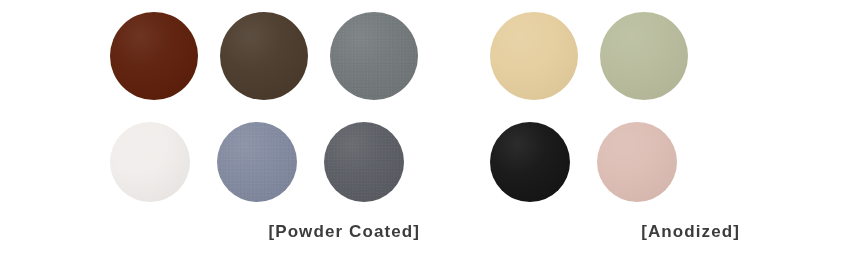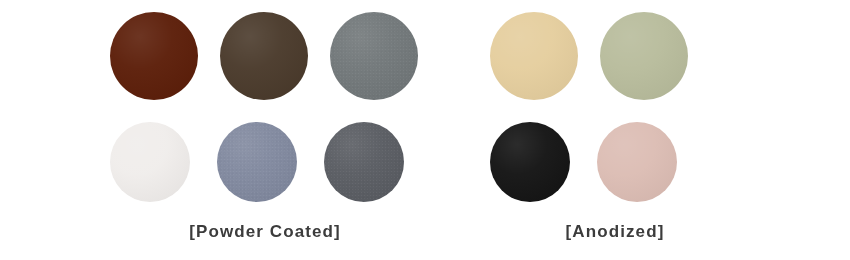--- a/index.html
+++ b/index.html
@@ -98,21 +98,21 @@
   .sw-md { width: 80px; height: 80px; }
 
   .gap-lg { margin-right: 22px; }
   .gap-md { margin-right: 27px; }
 
   .group-label {
     position: absolute;
     left: 0;
     right: 6px;
     top: 222px;
-    text-align: center;
+    text-align: right;
     font-family: "Liberation Sans", sans-serif;
     font-size: 17px;
     font-weight: bold;
     letter-spacing: 1.1px;
     color: #3c3c3c;
     white-space: nowrap;
   }
 
   .label-powder-coated { left: 0; width: 310px; }
   .label-anodized      { left: 0; width: 250px; }

